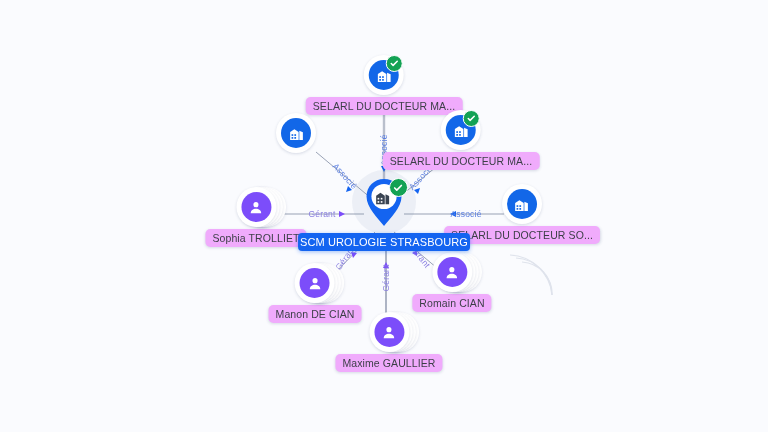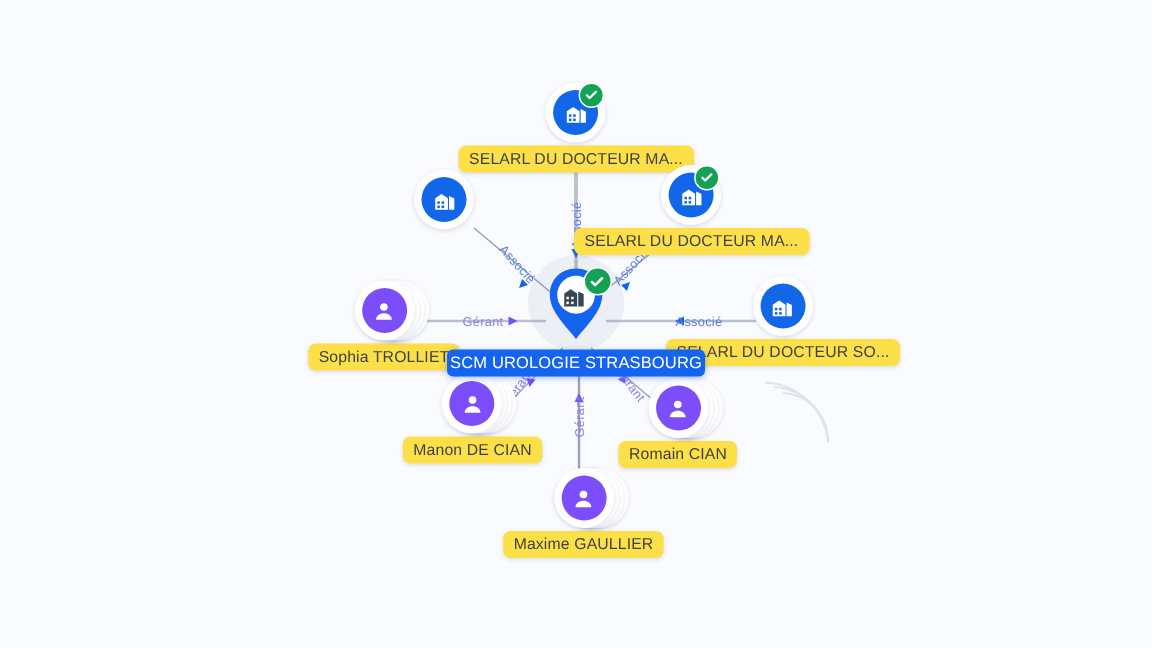--- a/index.html
+++ b/index.html
@@ -83,21 +83,21 @@
     border: 1.6px solid #ffffff;
     display: flex;
     align-items: center;
     justify-content: center;
     z-index: 5;
   }
 
   
   .node-label {
     margin-top: 2px;
-    background: #fde047;
+    background: #f0abfc;
     color: #3c3f47;
     font-size: 10.5px;
     letter-spacing: 0.1px;
     white-space: nowrap;
     padding: 3px 7px;
     border-radius: 5px;
     box-shadow: 0 1px 3px rgba(30,50,100,0.16);
   }
   .node-label.primary {
     background: #1464f0;
@@ -276,21 +276,21 @@
       <div class="circle-icon person">
         <svg width="17" height="17" viewBox="0 0 24 24" fill="#ffffff">
           <circle cx="12" cy="8" r="3.6"></circle>
           <path d="M4.6 20c0-4 3.4-6.2 7.4-6.2s7.4 2.2 7.4 6.2z"></path>
         </svg>
       </div>
     </div>
     <div class="node-label">Sophia TROLLIET</div>
   </div>
 
-  <div class="node" style="left:315px; top:279px;">
+  <div class="node" style="left:315px; top:293px;">
     <div class="node-icon-wrap">
       <div class="stack s3"></div>
       <div class="stack s2"></div>
       <div class="stack s1"></div>
       <div class="ring"></div>
       <div class="circle-icon person">
         <svg width="17" height="17" viewBox="0 0 24 24" fill="#ffffff">
           <circle cx="12" cy="8" r="3.6"></circle>
           <path d="M4.6 20c0-4 3.4-6.2 7.4-6.2s7.4 2.2 7.4 6.2z"></path>
         </svg>

